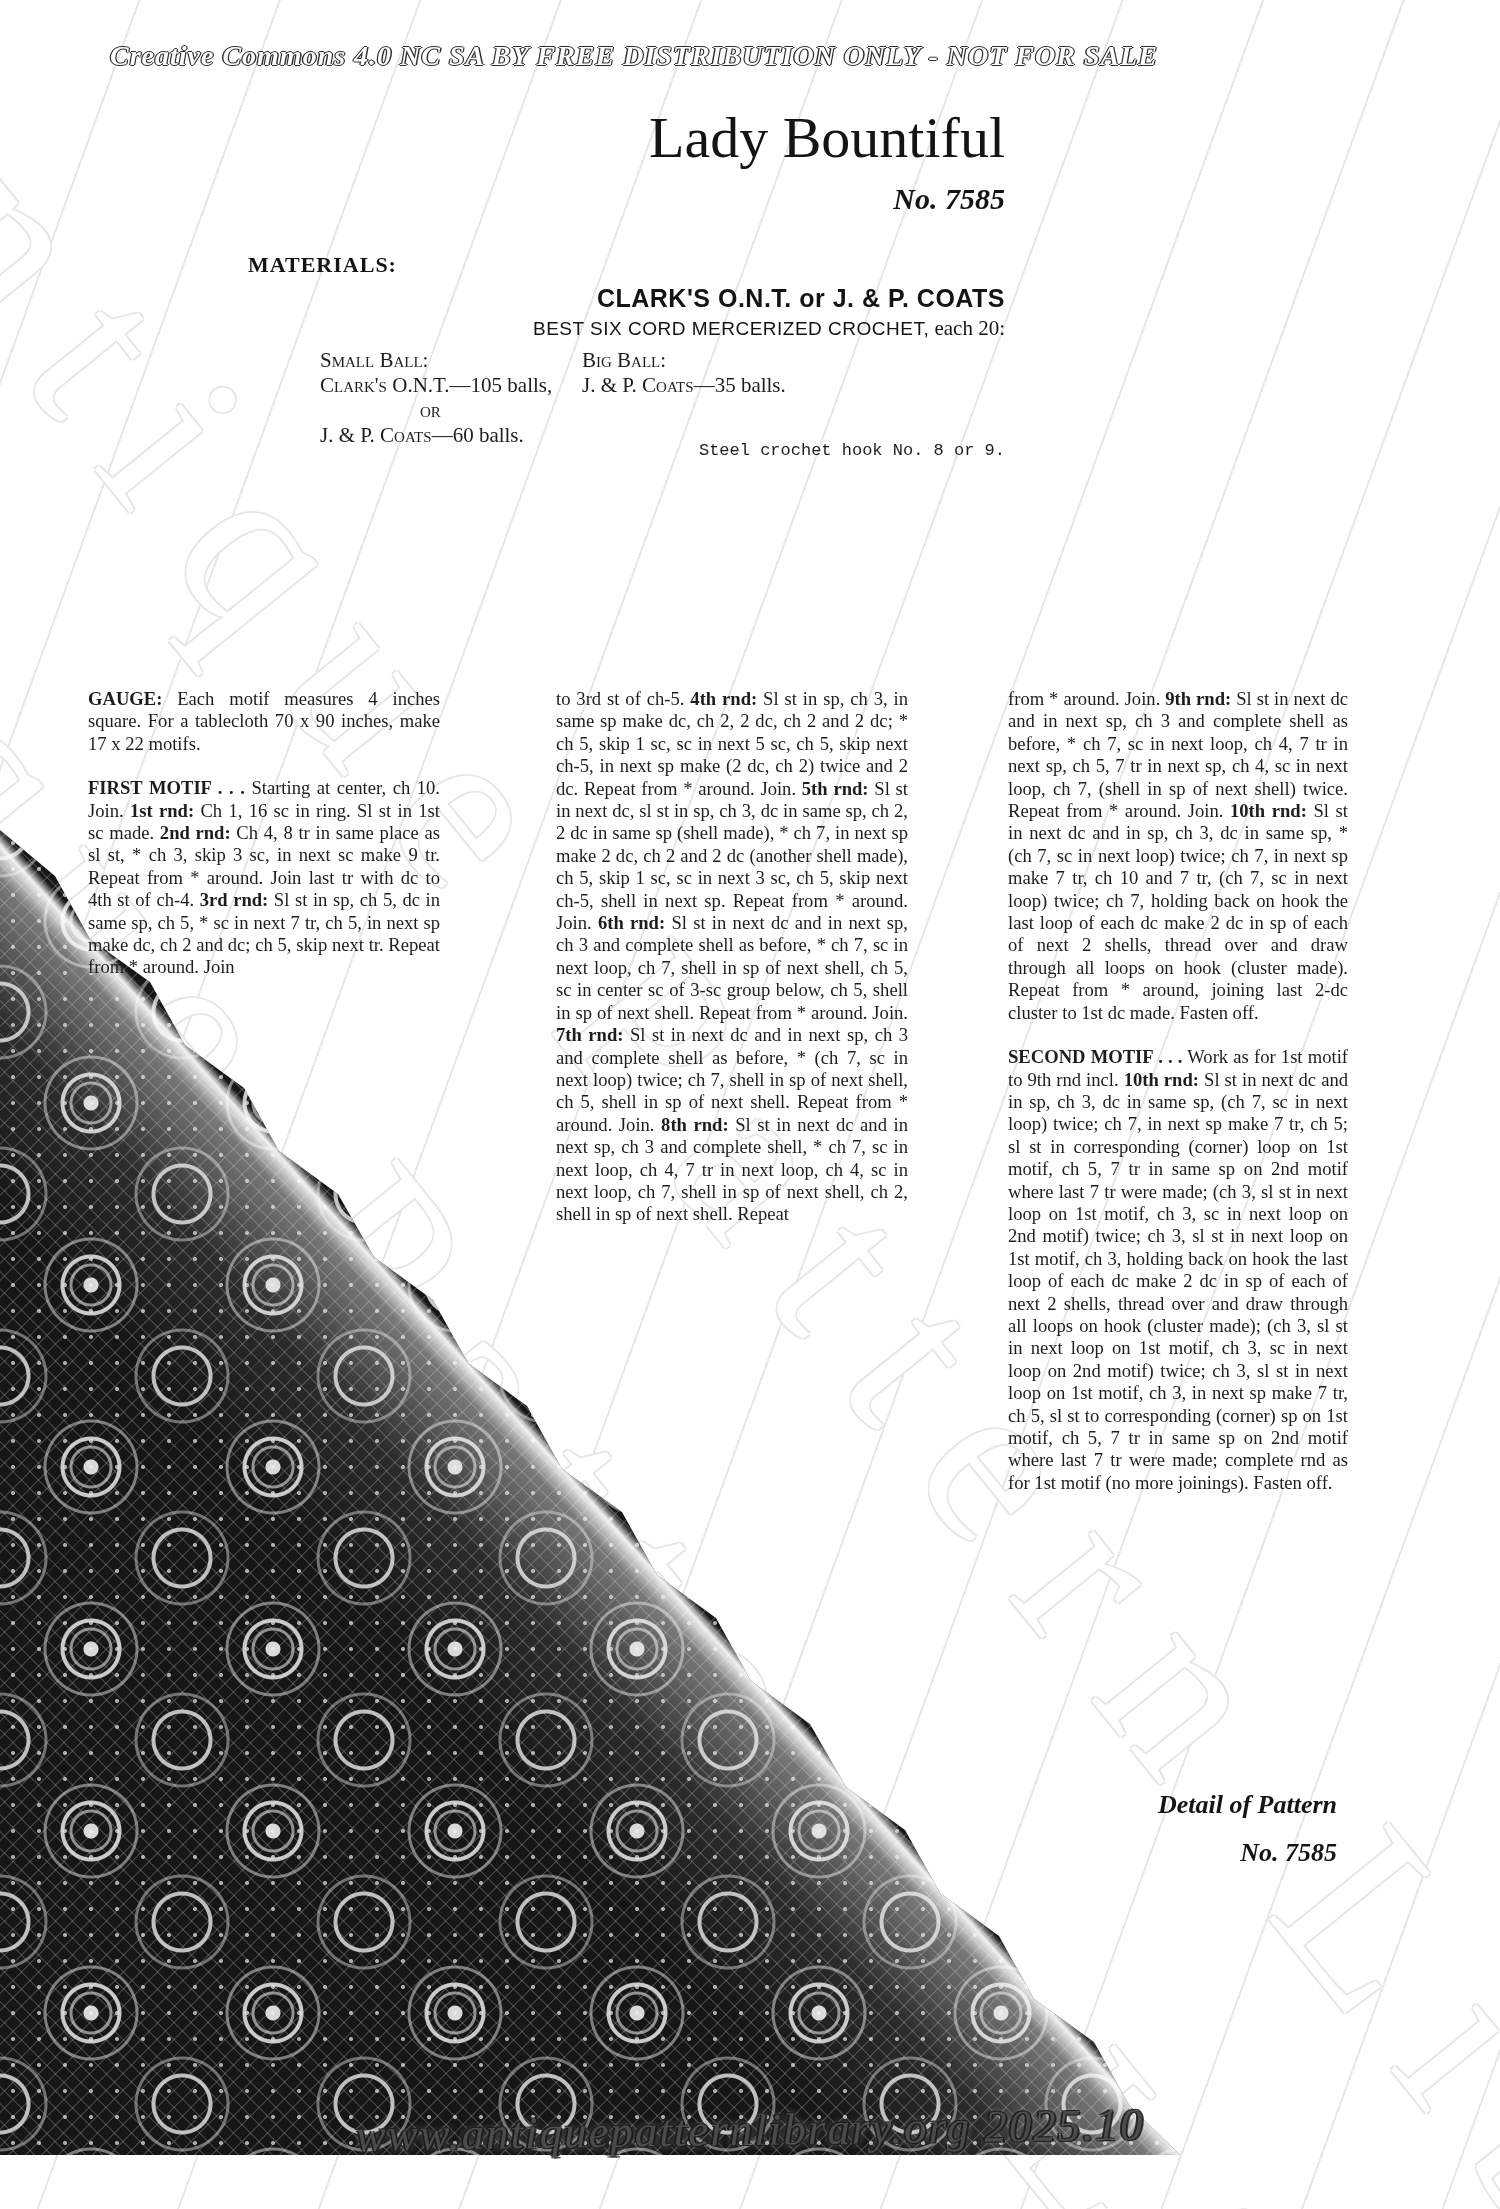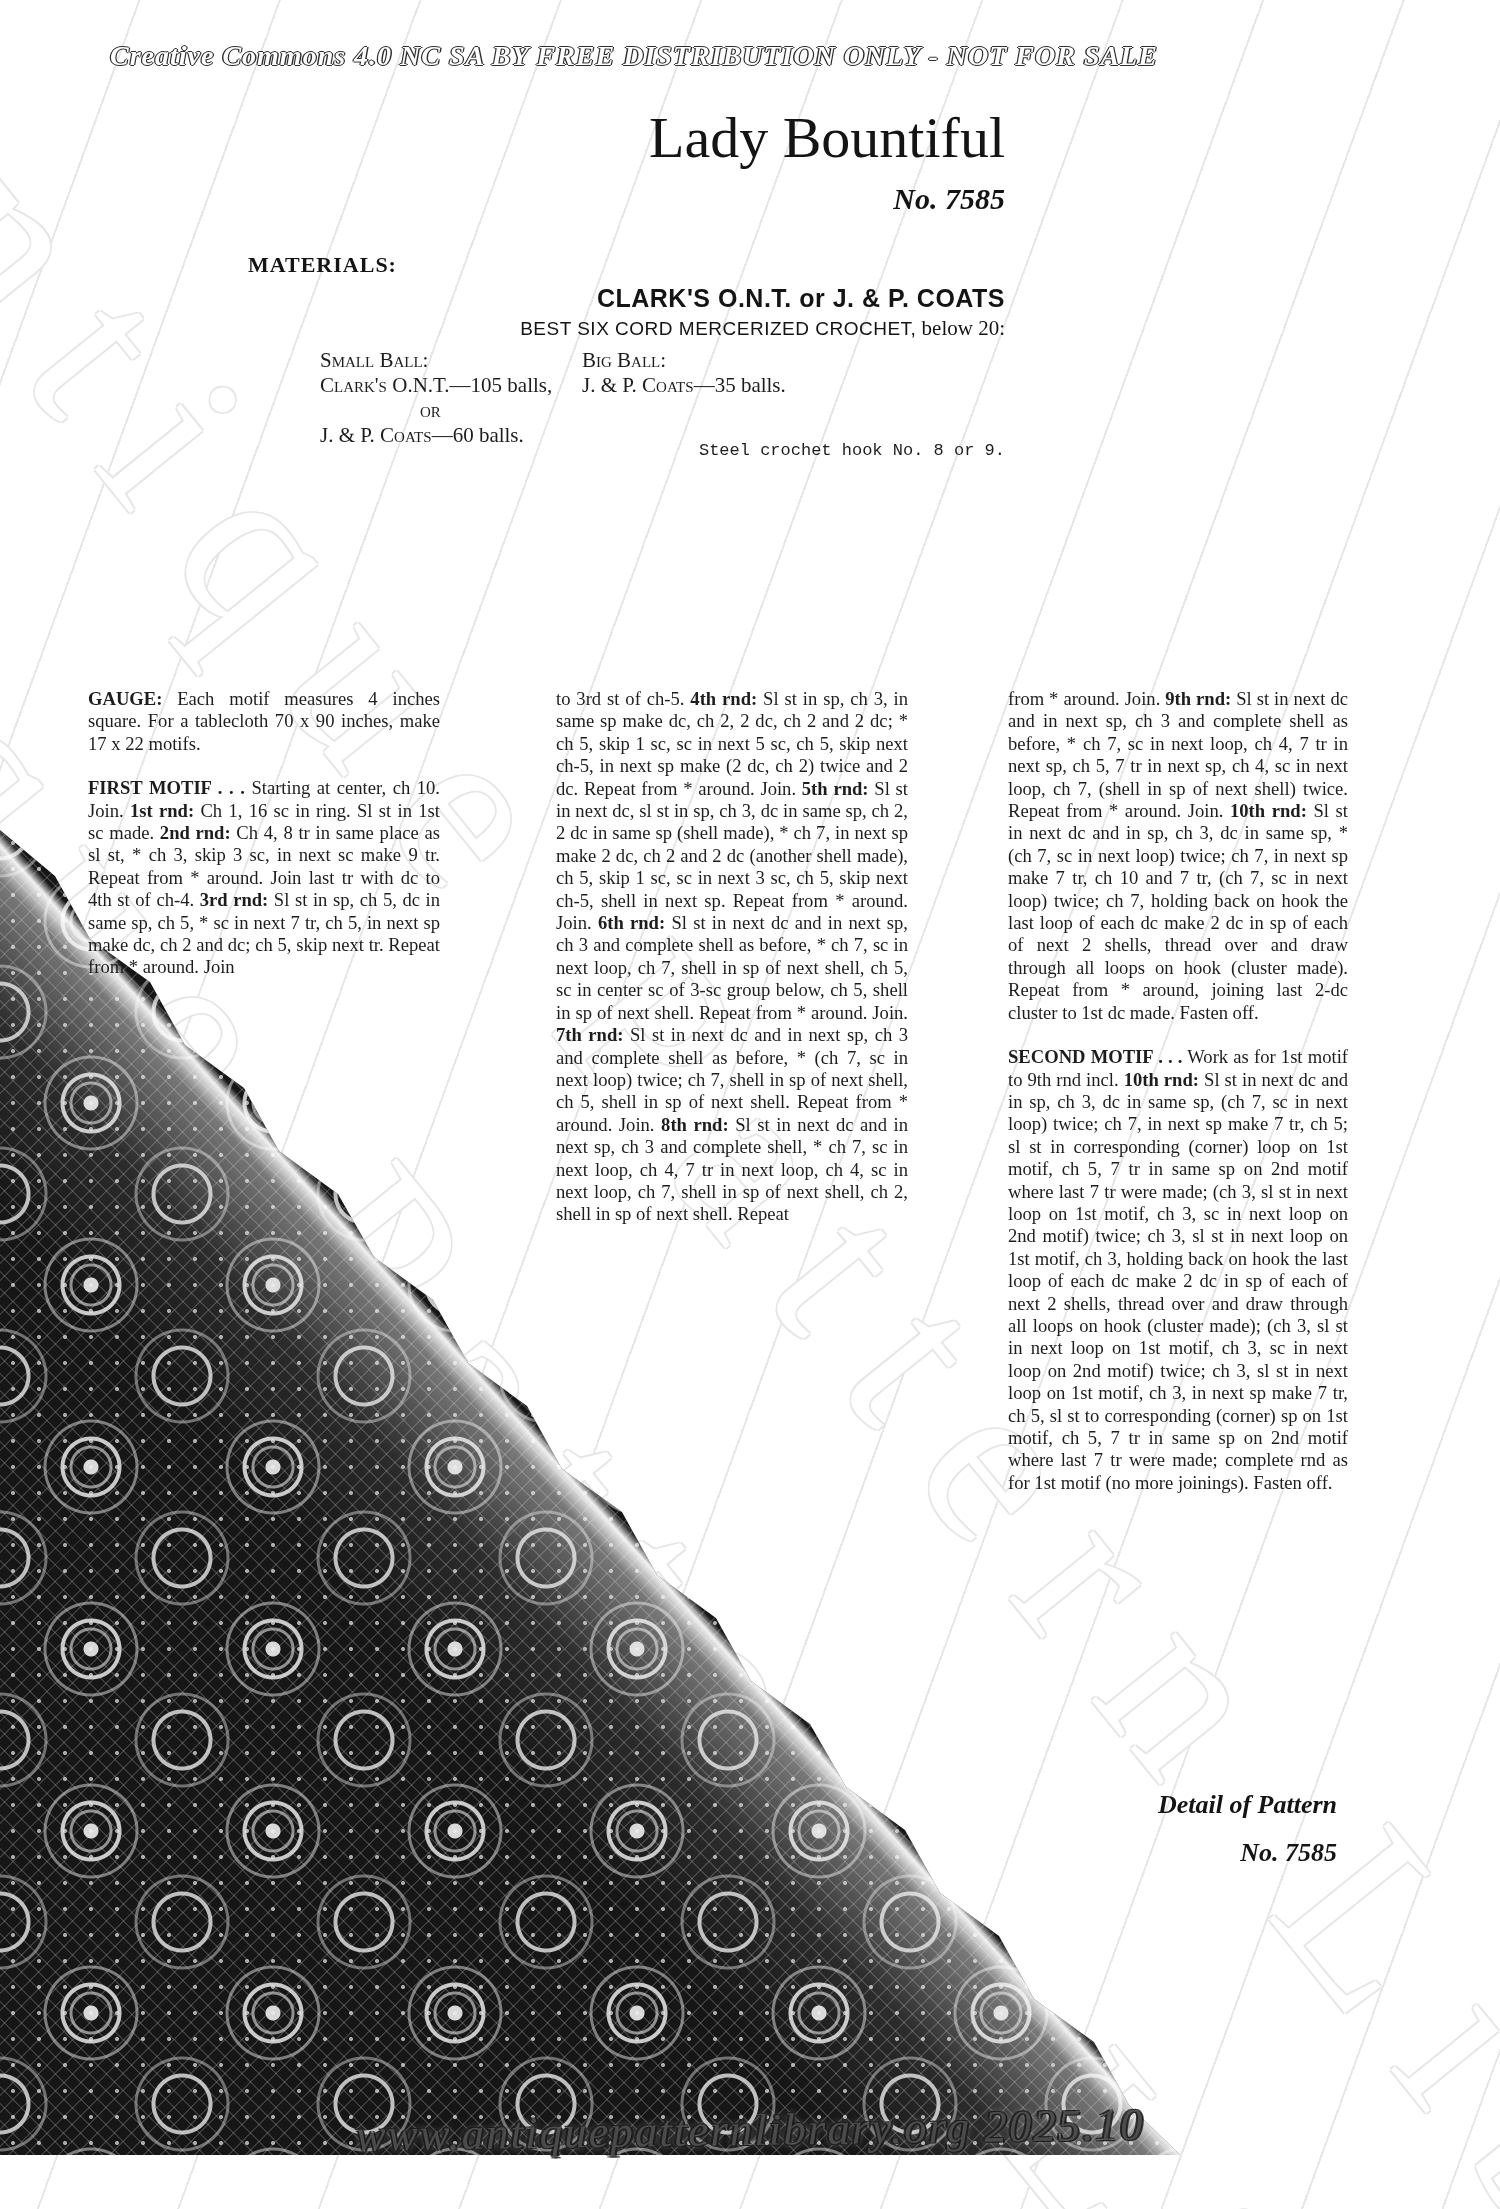--- a/index.html
+++ b/index.html
@@ -107,21 +107,21 @@
   </div>
 
   <div class="license">Creative Commons 4.0 NC SA BY FREE DISTRIBUTION ONLY - NOT FOR SALE</div>
 
   <div class="center-block page-title">Lady Bountiful</div>
   <div class="center-block pattern-number">No. 7585</div>
 
   <div class="materials-label">MATERIALS:</div>
   <div class="center-block brand-line">CLARK'S O.N.T. or J. &amp; P. COATS</div>
   <div class="center-block product-line">
-    <span class="main">BEST SIX CORD MERCERIZED CROCHET,</span><span class="note"> below 20:</span>
+    <span class="main">BEST SIX CORD MERCERIZED CROCHET,</span><span class="note"> each 20:</span>
   </div>
 
   <div class="balls">
     <div class="colA">
       <div><span class="sc">Small Ball:</span></div>
       <div><span class="sc">Clark's O.N.T.</span><span>—105 balls,</span></div>
       <div class="or-line"><span class="sc">or</span></div>
       <div><span class="sc">J. &amp; P. Coats</span><span>—60 balls.</span></div>
     </div>
     <div class="colB">

